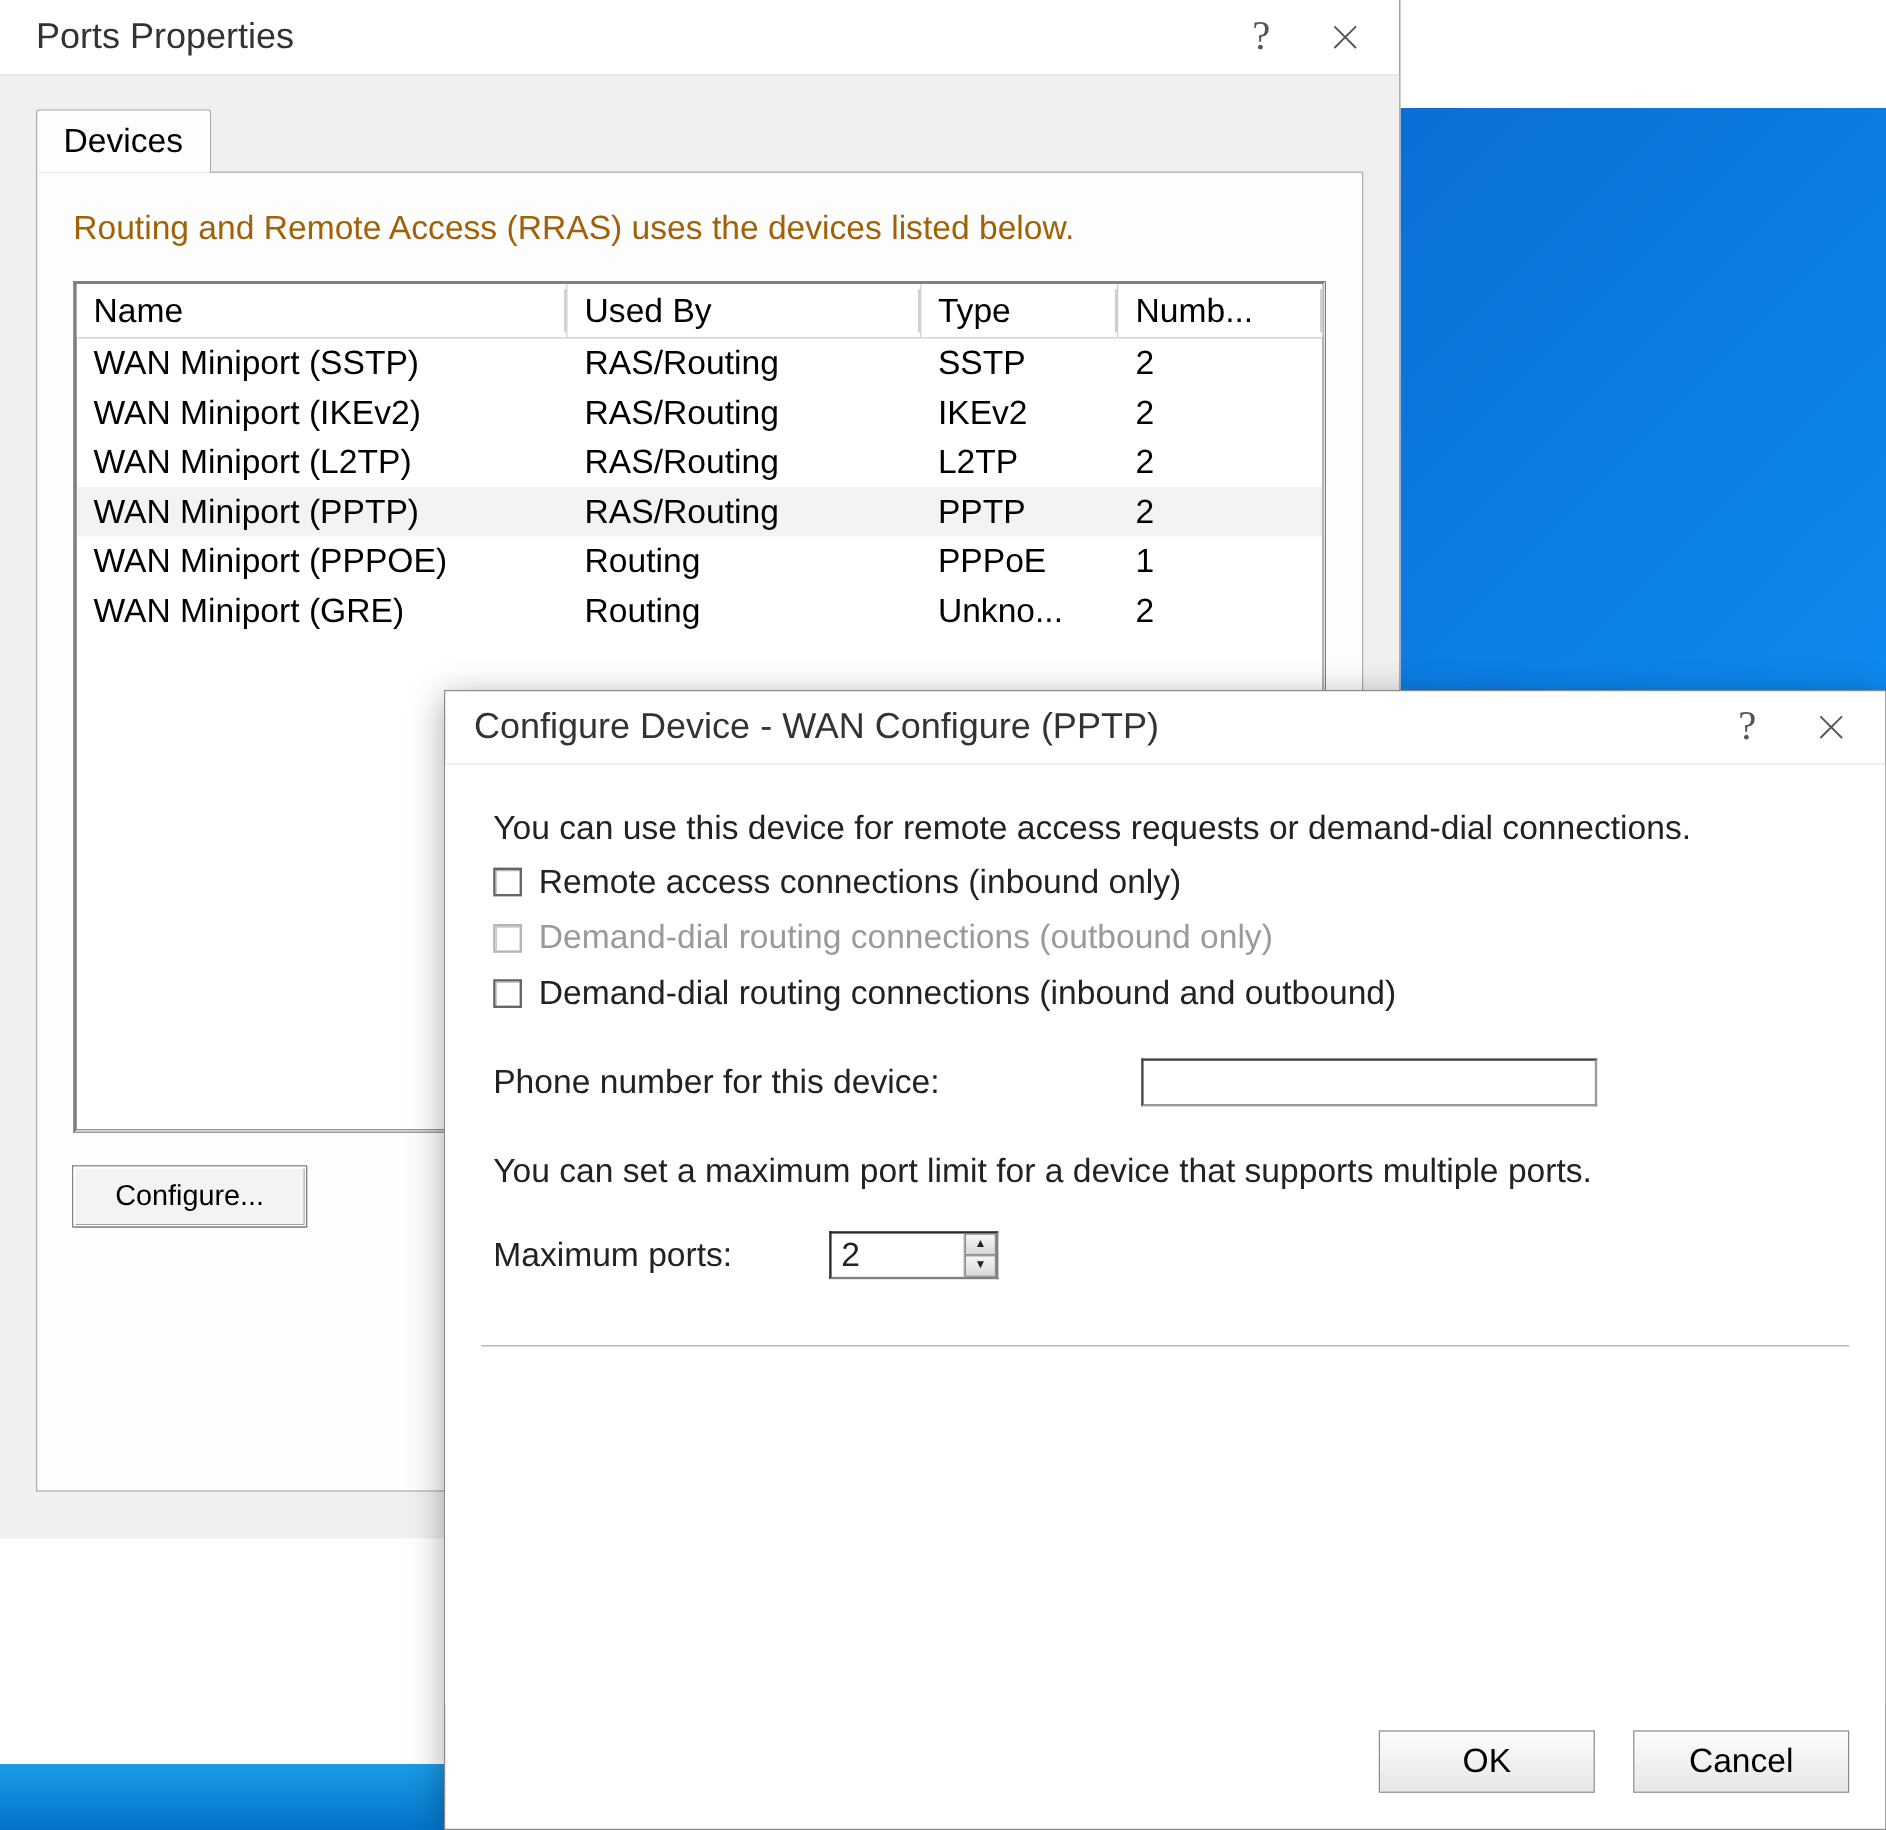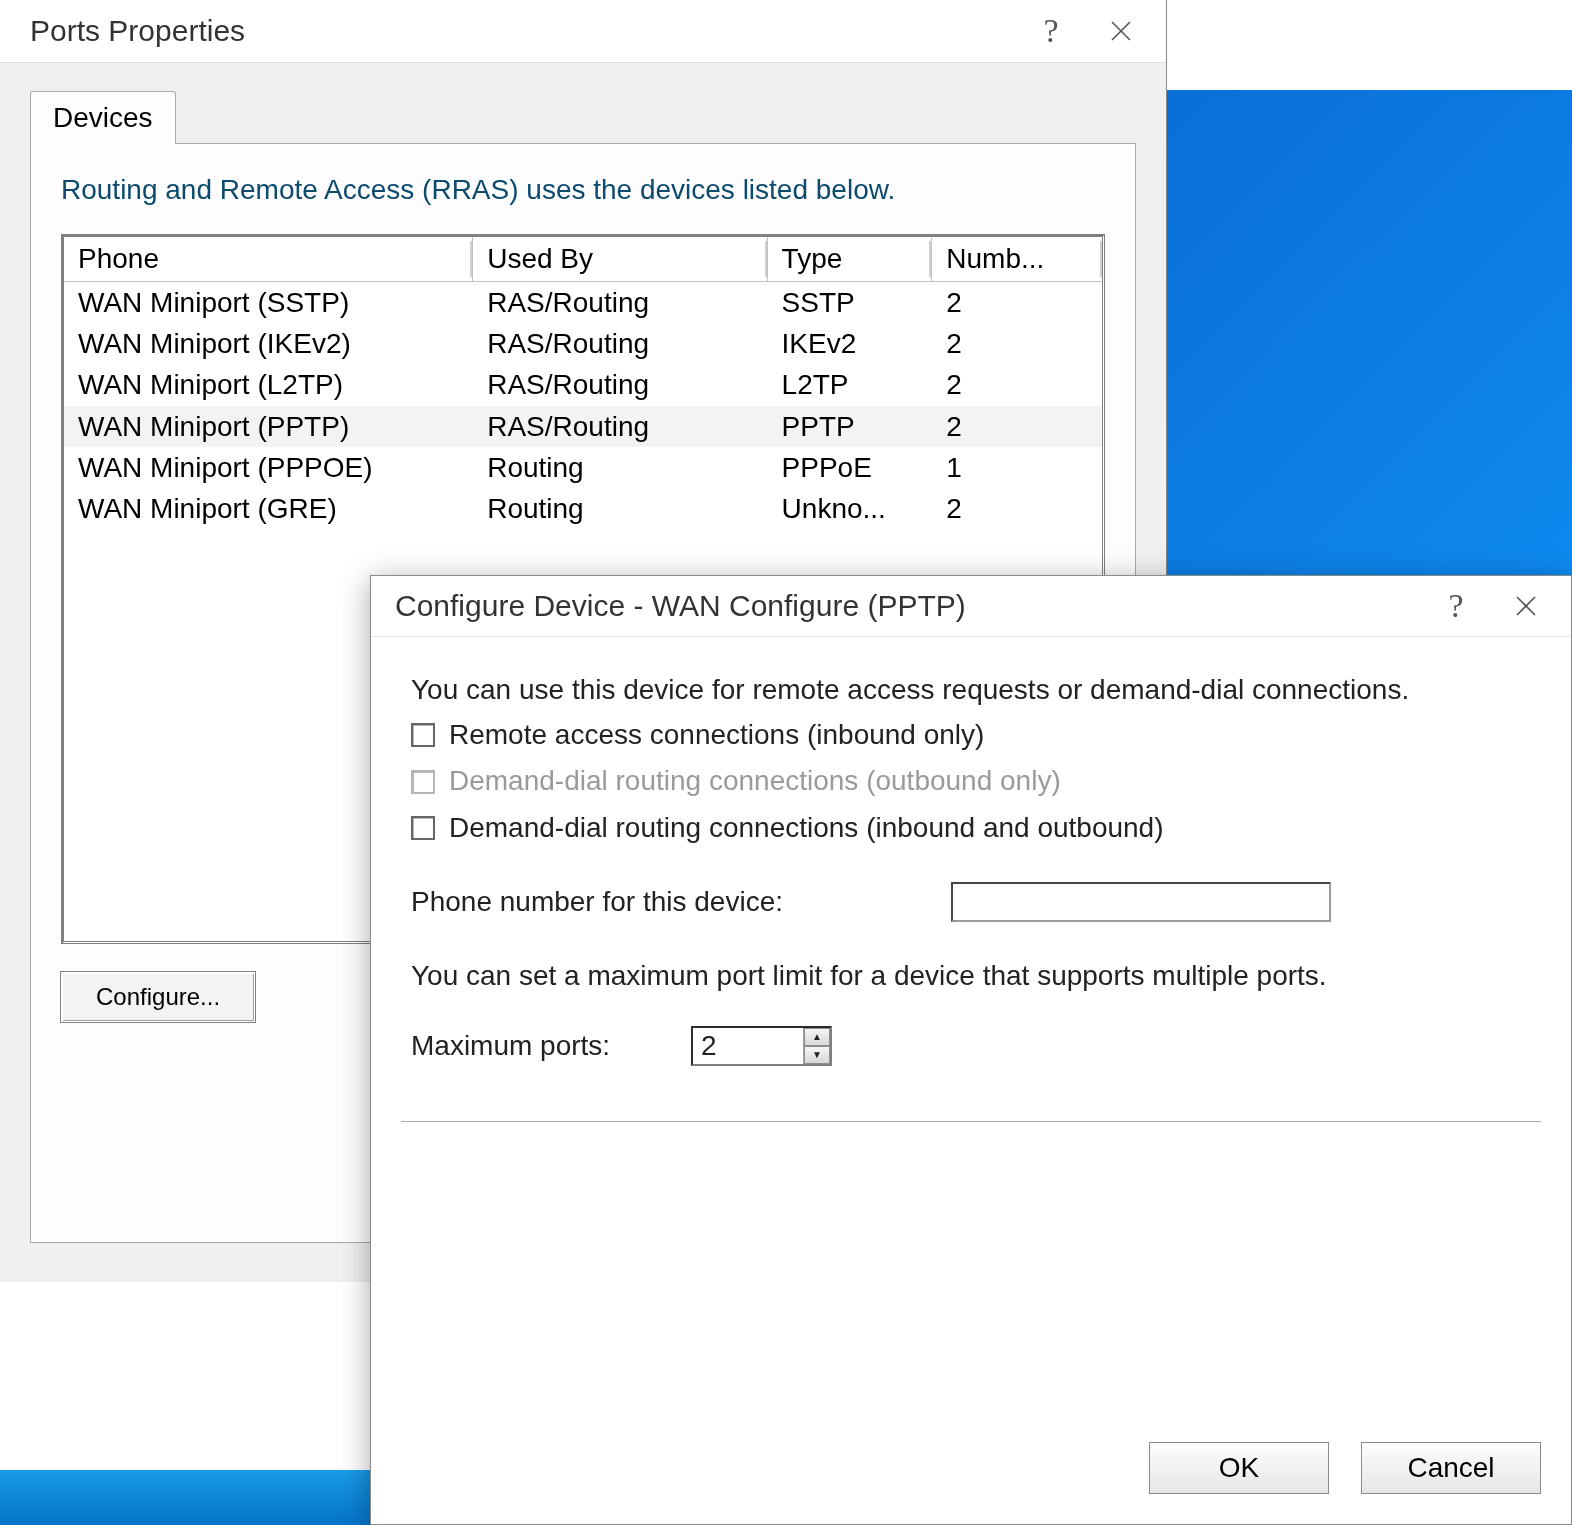--- a/index.html
+++ b/index.html
@@ -79,21 +79,21 @@
     }
     .tab-panel {
       border: 1px solid #a9a9a9;
       background: #fdfdfd;
       margin-top: -1px;
       padding: 30px 30px 30px 30px;
       height: 1100px;
     }
     .tab-desc {
       font-size: 28px;
-      color: #0c4a6e;
+      color: #a16207;
       margin-bottom: 28px;
     }
 
     
     .list-frame {
       border: 3px solid #808080;
       border-right: 3px double #808080;
       border-bottom: 3px double #808080;
       background: #fff;
       height: 710px;
@@ -250,21 +250,21 @@
 
   <div class="dlg-body">
     <div class="tab-strip">
       <div class="tab">Devices</div>
     </div>
     <div class="tab-panel">
       <div class="tab-desc">Routing and Remote Access (RRAS) uses the devices listed below.</div>
 
       <div class="list-frame">
         <div class="list-head">
-          <div class="col-name">Phone</div>
+          <div class="col-name">Name</div>
           <div class="col-used">Used By</div>
           <div class="col-type">Type</div>
           <div class="col-num">Numb...</div>
         </div>
         <div class="list-rows" id="device-rows">
             <div class="row">
               <div class="col-name">WAN Miniport (SSTP)</div>
               <div class="col-used">RAS/Routing</div>
               <div class="col-type">SSTP</div>
               <div class="col-num">2</div>

